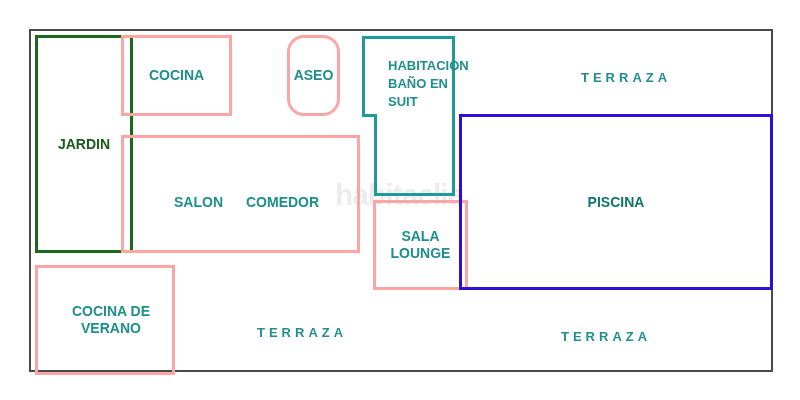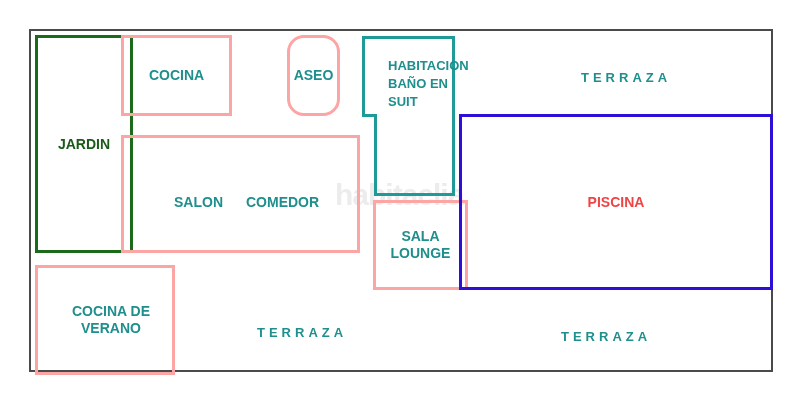--- a/index.html
+++ b/index.html
@@ -3,21 +3,21 @@
 <meta charset="utf-8">
 <style>
   html,body{margin:0;padding:0;background:#fff;}
   body{width:800px;height:400px;position:relative;overflow:hidden;font-family:"Liberation Sans",sans-serif;}
   .outer{position:absolute;left:29px;top:29px;width:744px;height:343px;border:2px solid #4a4a4a;box-sizing:border-box;}
   .room{position:absolute;box-sizing:border-box;border:3px solid #fca5a5;display:flex;align-items:center;justify-content:center;text-align:center;}
   .lbl{font-weight:bold;font-size:14px;color:#1e8f8d;line-height:17px;white-space:pre-line;}
   .jardin{border-color:#1a6a1a;}
   .jardin .lbl{color:#1a5a1a;}
   .piscina{border-color:#2d0fd6;}
-  .piscina .lbl{color:#ef4444;}
+  .piscina .lbl{color:#0f766e;}
   .terr{position:absolute;font-weight:bold;font-size:13px;letter-spacing:4px;color:#1e8f8d;}
   .wm{position:absolute;left:335px;top:178px;font-size:30px;color:#ececec;font-weight:bold;letter-spacing:-1px;}
   svg{position:absolute;left:0;top:0;}
 </style>
 </head>
 <body>
 
 <div class="outer"></div>
 
 <div class="wm">habitaclia</div>

